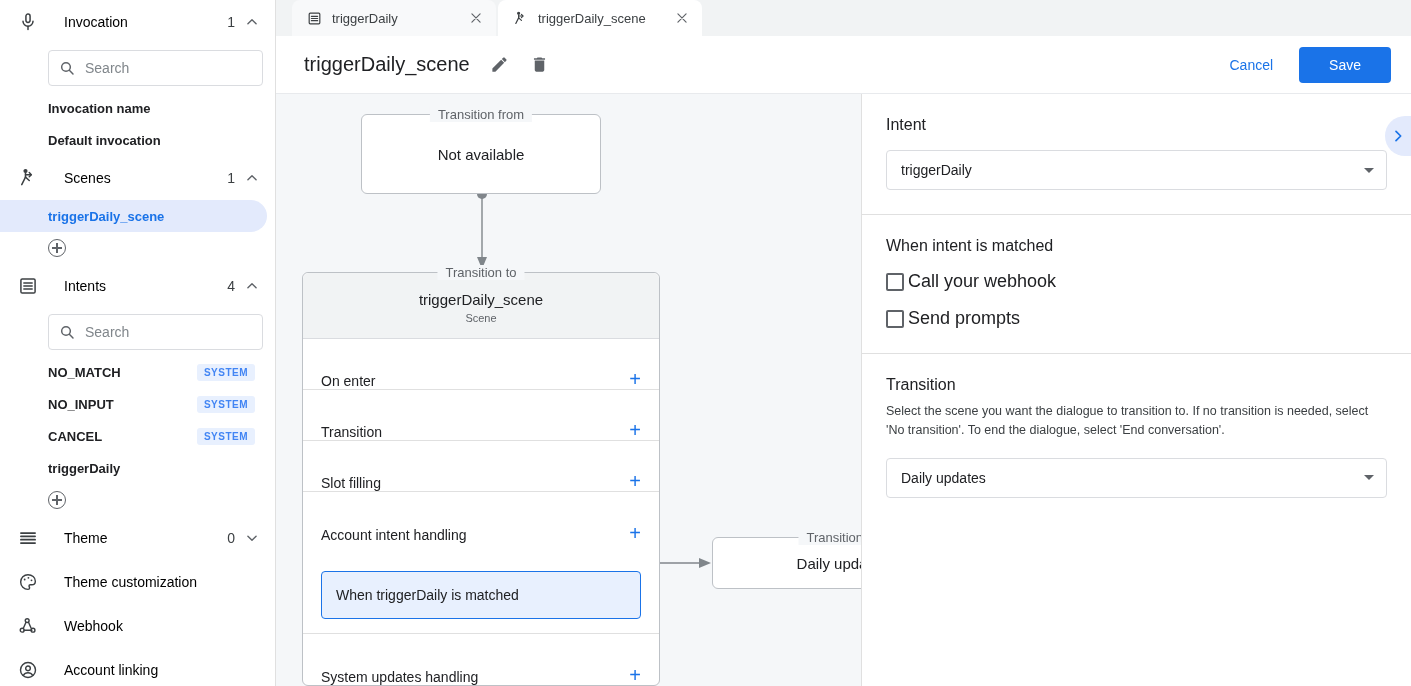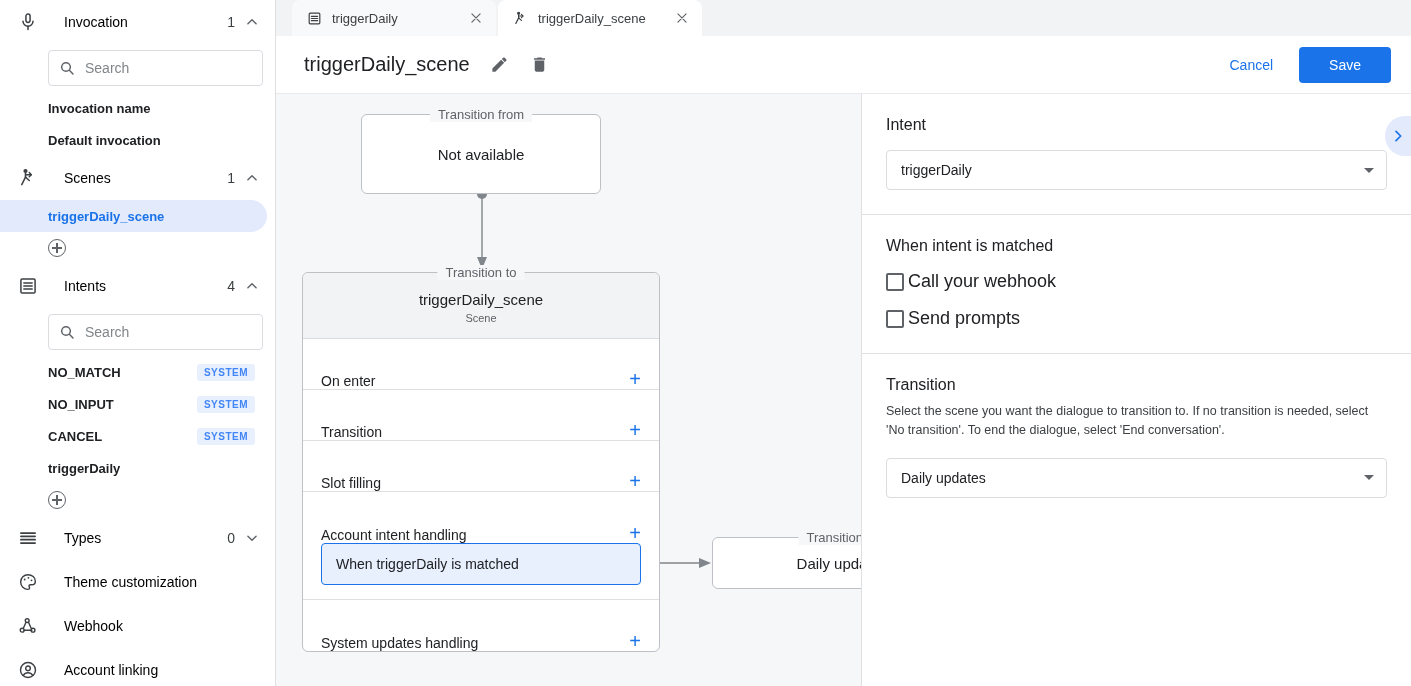--- a/index.html
+++ b/index.html
@@ -169,25 +169,26 @@
     border-bottom: 1px solid #e0e0e0;
     font-size: 14px; color: #202124;
     cursor: pointer;
   }
   .scene-row:last-child { border-bottom: none; }
   .scene-row .rlabel { flex: 1; }
   .scene-row .rplus { color: #1a73e8; font-size: 20px; line-height: 1; font-weight: 400; }
   .handler-wrap { padding: 0 18px 14px 18px; border-bottom: 1px solid #e0e0e0; position:relative; }
   .handler-chip {
     border: 1px solid #1a73e8; background: #e8f0fe;
-    border-radius: 4px; height: 42px;
+    border-radius: 4px; height: 48px;
     display: flex; align-items: center;
     padding-left: 14px;
     font-size: 14px; color: #202124;
     cursor: pointer;
+    margin-top: 28px;
   }
 
   .node-daily {
     left: 436px; top: 443px; width: 260px; height: 52px;
     display:flex; align-items:center; justify-content:center;
   }
   .node-daily .ntext { font-size: 15px; color: #202124; }
 
   svg.wires { position: absolute; inset: 0; width: 100%; height: 100%; pointer-events: none; }
 
@@ -340,21 +341,21 @@
     <div class="add-row">
       <span class="plus-circ"></span>
     </div>
 
     <div class="nav-section">
       <span class="ico">
         <svg width="20" height="20" viewBox="0 0 24 24" fill="none" stroke="#3c4043" stroke-width="2.1" stroke-linecap="round">
           <path d="M3.5 6h17M3.5 10h17M3.5 14h17M3.5 18h17"></path>
         </svg>
       </span>
-      <span class="lbl">Types</span>
+      <span class="lbl">Theme</span>
       <span class="cnt">0</span>
       <span class="chev">
         <svg width="14" height="14" viewBox="0 0 24 24" fill="none" stroke="#5f6368" stroke-width="2.4" stroke-linecap="round" stroke-linejoin="round">
             <polyline points="5 9 12 16 19 9"></polyline>
           </svg>
       </span>
     </div>
 
     <div class="nav-section">
       <span class="ico">

